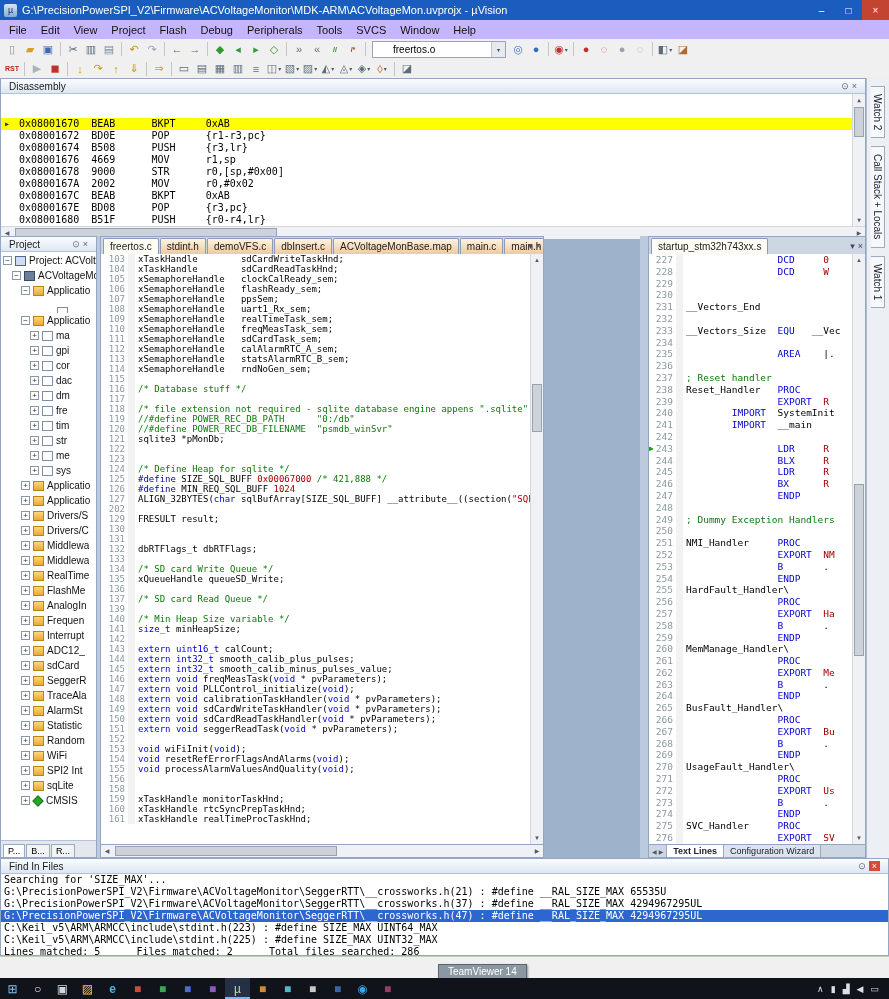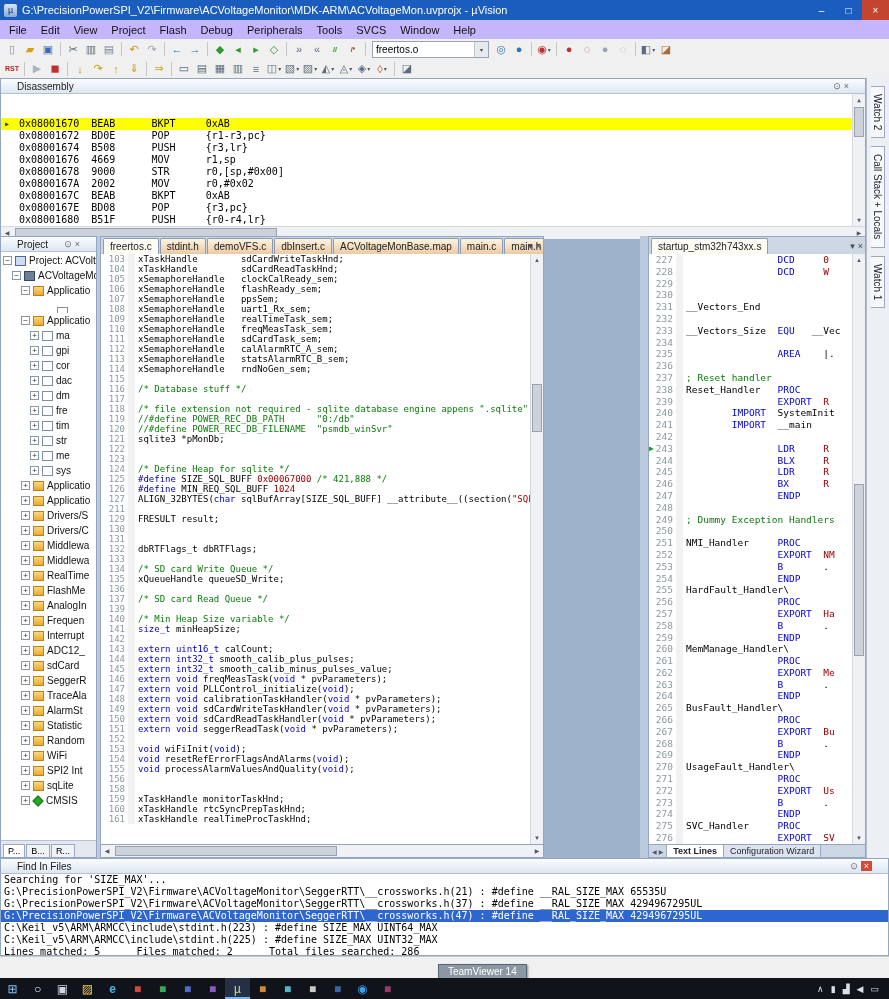--- a/index.html
+++ b/index.html
@@ -23,29 +23,29 @@
   .menu-item{padding:0 7px;}
   .toolbar{position:absolute;left:0;right:0;background:#f0f0f0;display:flex;align-items:center;padding-left:3px;}
   #toolbar1{top:39px;height:20px;}
   #toolbar2{top:59px;height:19px;border-bottom:1px solid #c9d2de;}
   .ti{width:18px;height:16px;display:flex;align-items:center;justify-content:center;font-size:11px;
     border-radius:2px;position:relative;flex:none;}
   .ti-text{font-size:7px;font-weight:bold;letter-spacing:0;}
   .ti-dd{font-size:6px;color:#556;margin-left:1px;}
   .tsep{width:1px;height:14px;background:#c6c6c6;margin:0 3px;flex:none;}
   .combo{width:112px;height:15px;background:#fff;border:1px solid #9aa4b4;font-size:10px;display:flex;
-    align-items:center;padding-left:3px;margin:8px 3px;flex:none;}
+    align-items:center;padding-left:20px;margin:8px 3px;flex:none;}
   .combo-val{white-space:nowrap;overflow:hidden;}
   .combo-arrow{margin-left:auto;width:13px;height:100%;background:#e6e9ee;border-left:1px solid #c0c6d0;
     display:flex;align-items:center;justify-content:center;font-size:6px;color:#445;}
 
   
   .panel{position:absolute;background:#fff;border:1px solid #93a6c2;box-sizing:border-box;}
   .panel-header{height:14px;background:linear-gradient(#fafcfe,#dde6f2);border-bottom:1px solid #b4c2d6;
-    display:flex;align-items:center;font-size:10px;padding:0 16px;color:#1a1a1a;}
+    display:flex;align-items:center;font-size:10px;padding:0 8px;color:#1a1a1a;}
   .ph-icons{margin-left:auto;display:flex;gap:3px;font-size:9px;color:#667;align-items:center;}
   .ph-icons .close-red{background:#d84a35;color:#fff;padding:0 3px;line-height:10px;}
 
   
   .vscroll{position:absolute;right:0;top:0;bottom:0;width:12px;background:#f0f1f4;border-left:1px solid #d4d8de;}
   .sb{position:absolute;left:0;right:0;height:12px;font-size:6px;text-align:center;line-height:12px;color:#556;}
   .sb.up{top:0}.sb.down{bottom:0}
   .thumb{position:absolute;left:1px;right:1px;background:#cdd2da;border:1px solid #9aa2ae;}
   .hscroll{height:12px;background:#f0f1f4;border-top:1px solid #d4d8de;position:relative;}
   .hs-btn{position:absolute;top:0;width:12px;height:100%;font-size:6px;text-align:center;line-height:12px;color:#556;}
@@ -497,21 +497,21 @@
             <div class="cl"><span class="ln">118</span><span class="mg"></span><span class="ct"><span class="t-c">/* file extension not required - sqlite database engine appens ".sqlite"  */</span></span></div>
             <div class="cl"><span class="ln">119</span><span class="mg"></span><span class="ct"><span class="t-c">//#define POWER_REC_DB_PATH      "0:/db"</span></span></div>
             <div class="cl"><span class="ln">120</span><span class="mg"></span><span class="ct"><span class="t-c">//#define POWER_REC_DB_FILENAME  "psmdb_winSvr"</span></span></div>
             <div class="cl"><span class="ln">121</span><span class="mg"></span><span class="ct"><span class="t-p">sqlite3 *pMonDb;</span></span></div>
             <div class="cl"><span class="ln">122</span><span class="mg"></span><span class="ct"></span></div>
             <div class="cl"><span class="ln">123</span><span class="mg"></span><span class="ct"></span></div>
             <div class="cl"><span class="ln">124</span><span class="mg"></span><span class="ct"><span class="t-c">/* Define Heap for sqlite */</span></span></div>
             <div class="cl"><span class="ln">125</span><span class="mg"></span><span class="ct"><span class="t-d">#define</span><span class="t-p"> SIZE_SQL_BUFF </span><span class="t-n">0x00067000</span><span class="t-p"> </span><span class="t-c">/* 421,888 */</span></span></div>
             <div class="cl"><span class="ln">126</span><span class="mg"></span><span class="ct"><span class="t-d">#define</span><span class="t-p"> MIN_REQ_SQL_BUFF </span><span class="t-n">1024</span></span></div>
             <div class="cl"><span class="ln">127</span><span class="mg"></span><span class="ct"><span class="t-p">ALIGN_32BYTES(</span><span class="t-k">char</span><span class="t-p"> sqlBufArray[SIZE_SQL_BUFF] __attribute__((section(</span><span class="t-s">"SQLITE_HEAP_MEM"</span><span class="t-p">))));</span></span></div>
-            <div class="cl"><span class="ln">211</span><span class="mg"></span><span class="ct"></span></div>
+            <div class="cl"><span class="ln">202</span><span class="mg"></span><span class="ct"></span></div>
             <div class="cl"><span class="ln">129</span><span class="mg"></span><span class="ct"><span class="t-p">FRESULT result;</span></span></div>
             <div class="cl"><span class="ln">130</span><span class="mg"></span><span class="ct"></span></div>
             <div class="cl"><span class="ln">131</span><span class="mg"></span><span class="ct"></span></div>
             <div class="cl"><span class="ln">132</span><span class="mg"></span><span class="ct"><span class="t-p">dbRTFlags_t dbRTFlags;</span></span></div>
             <div class="cl"><span class="ln">133</span><span class="mg"></span><span class="ct"></span></div>
             <div class="cl"><span class="ln">134</span><span class="mg"></span><span class="ct"><span class="t-c">/* SD card Write Queue */</span></span></div>
             <div class="cl"><span class="ln">135</span><span class="mg"></span><span class="ct"><span class="t-p">xQueueHandle queueSD_Write;</span></span></div>
             <div class="cl"><span class="ln">136</span><span class="mg"></span><span class="ct"></span></div>
             <div class="cl"><span class="ln">137</span><span class="mg"></span><span class="ct"><span class="t-c">/* SD card Read Queue */</span></span></div>
             <div class="cl"><span class="ln">139</span><span class="mg"></span><span class="ct"></span></div>

